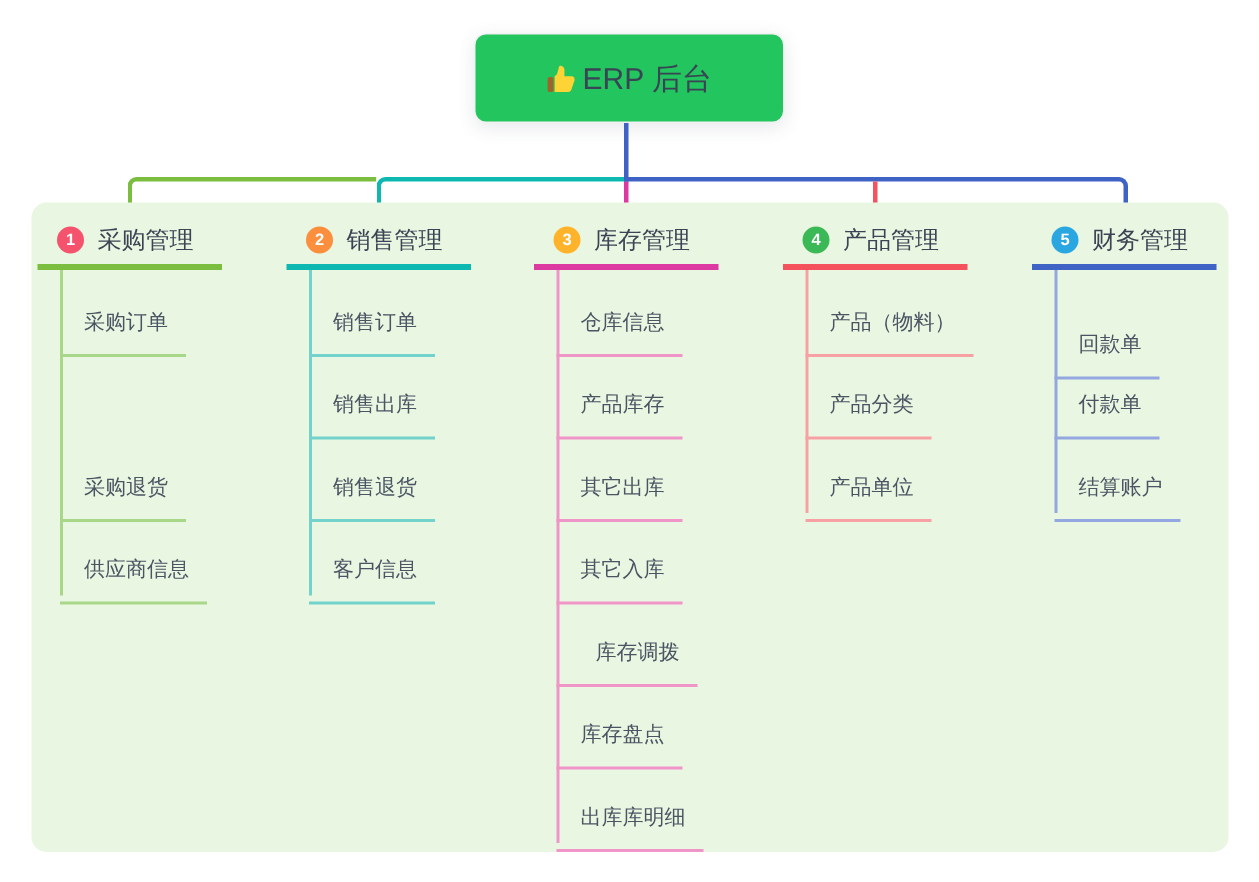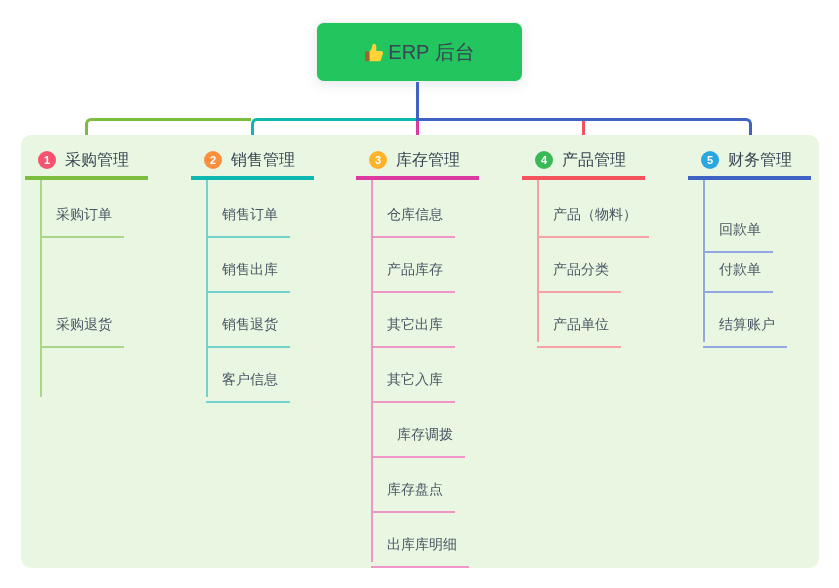--- a/index.html
+++ b/index.html
@@ -68,20 +68,21 @@
     </div>
   <div class="panel" id="panel" style="background: rgb(233, 246, 225);"></div>
 
 <div class="branch-header" style="left: 25px; top: 144px; width: 123px; border-bottom: 4px solid rgb(123, 189, 63);">
       <span class="badge" style="background: rgb(244, 82, 109);">1</span>
       <span>采购管理</span>
     </div>
     <div class="vline" style="left: 40px; top: 180px; height: 217px; background: rgb(169, 215, 138);"></div>
     <div class="child-node" style="left: 40px; top: 204px; border-bottom-color: rgb(169, 215, 138);">采购订单</div>
     <div class="child-node" style="left: 40px; top: 314px; border-bottom-color: rgb(169, 215, 138);">采购退货</div>
+    <div class="child-node" style="left: 40px; top: 369px; border-bottom-color: rgb(169, 215, 138);">供应商信息</div>
     <div class="branch-header" style="left: 191px; top: 144px; width: 123px; border-bottom: 4px solid rgb(12, 184, 176);">
       <span class="badge" style="background: rgb(251, 143, 61);">2</span>
       <span>销售管理</span>
     </div>
     <div class="vline" style="left: 206px; top: 180px; height: 217px; background: rgb(116, 210, 204);"></div>
     <div class="child-node" style="left: 206px; top: 204px; border-bottom-color: rgb(116, 210, 204); padding-left: 16px;">销售订单</div>
     <div class="child-node" style="left: 206px; top: 259px; border-bottom-color: rgb(116, 210, 204);">销售出库</div>
     <div class="child-node" style="left: 206px; top: 314px; border-bottom-color: rgb(116, 210, 204);">销售退货</div>
     <div class="child-node" style="left: 206px; top: 369px; border-bottom-color: rgb(116, 210, 204);">客户信息</div>
     <div class="branch-header" style="left: 356px; top: 144px; width: 123px; border-bottom: 4px solid rgb(220, 58, 161);">

